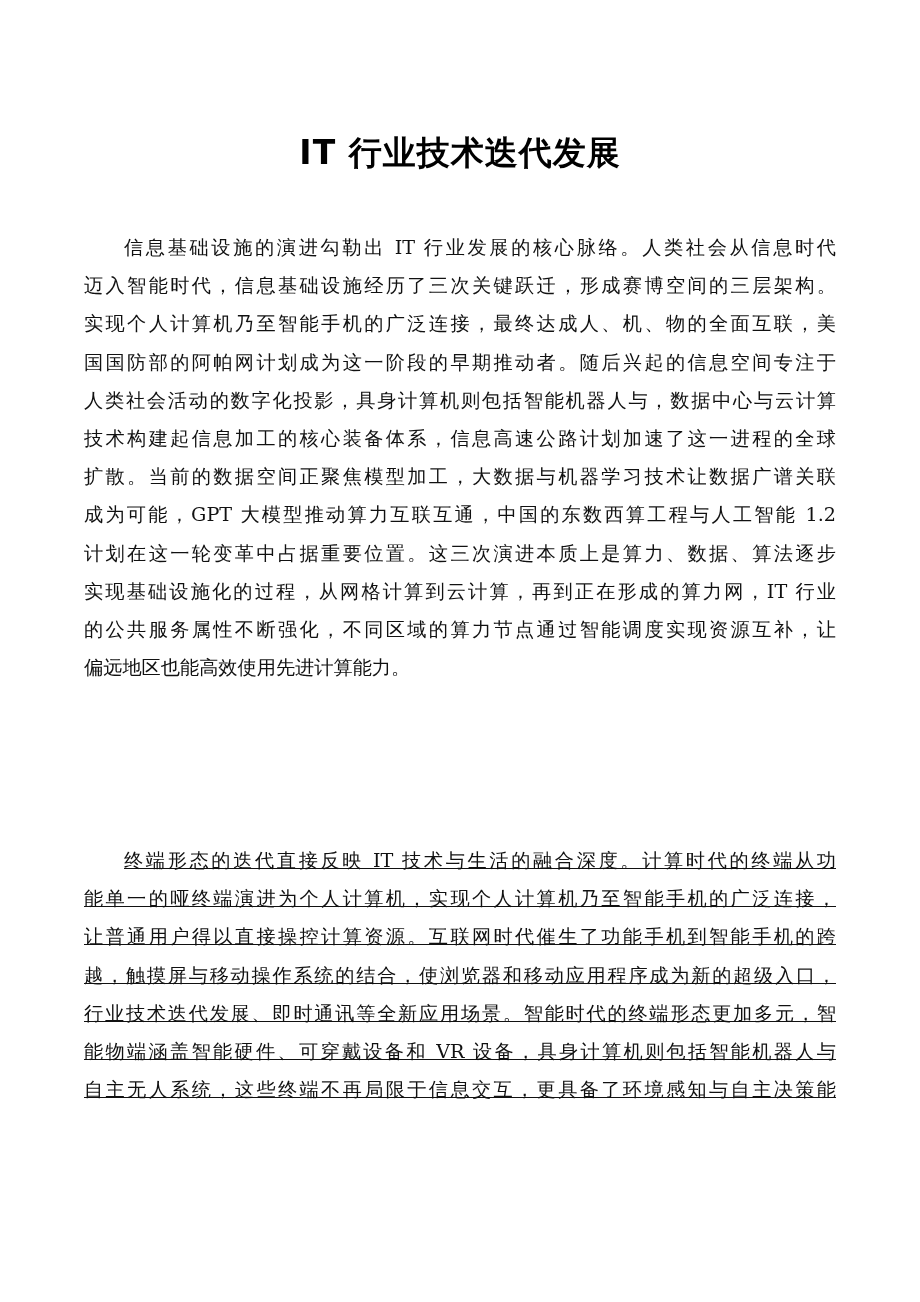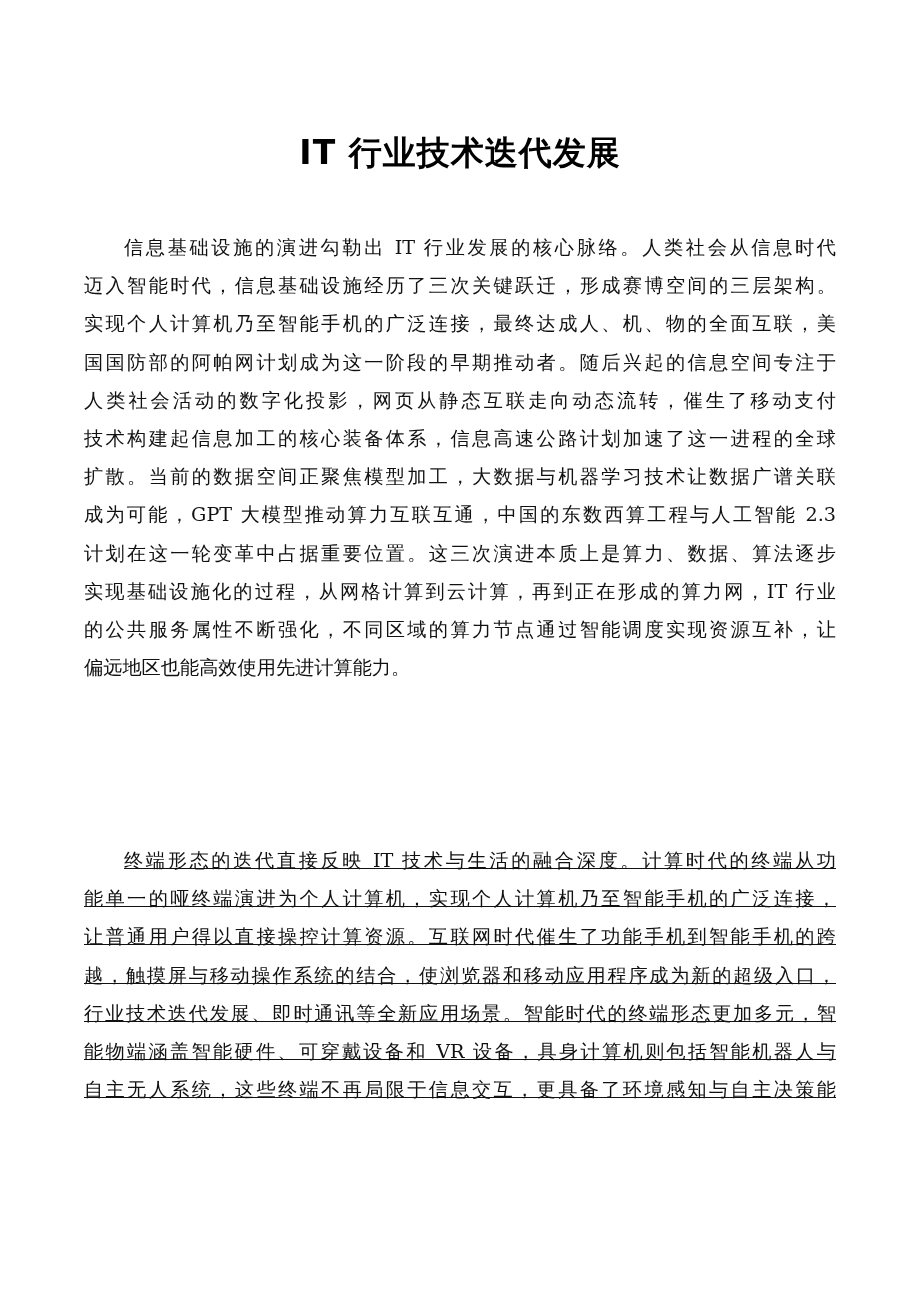--- a/index.html
+++ b/index.html
@@ -64,24 +64,24 @@
 <body>
 
 <div class="page">
   <div class="title">IT 行业技术迭代发展</div>
 
   <div class="para" id="p1">
     <span class="line first">信息基础设施的演进勾勒出 IT 行业发展的核心脉络。人类社会从信息时代</span>
     <span class="line">迈入智能时代，信息基础设施经历了三次关键跃迁，形成赛博空间的三层架构。</span>
     <span class="line">实现个人计算机乃至智能手机的广泛连接，最终达成人、机、物的全面互联，美</span>
     <span class="line">国国防部的阿帕网计划成为这一阶段的早期推动者。随后兴起的信息空间专注于</span>
-    <span class="line">人类社会活动的数字化投影，网页从静态互联走向动态流转，催生了移动支付</span>
+    <span class="line">人类社会活动的数字化投影，具身计算机则包括智能机器人与，数据中心与云计算</span>
     <span class="line">技术构建起信息加工的核心装备体系，信息高速公路计划加速了这一进程的全球</span>
     <span class="line">扩散。当前的数据空间正聚焦模型加工，大数据与机器学习技术让数据广谱关联</span>
-    <span class="line">成为可能，GPT 大模型推动算力互联互通，中国的东数西算工程与人工智能 2.3</span>
+    <span class="line">成为可能，GPT 大模型推动算力互联互通，中国的东数西算工程与人工智能 1.2</span>
     <span class="line">计划在这一轮变革中占据重要位置。这三次演进本质上是算力、数据、算法逐步</span>
     <span class="line">实现基础设施化的过程，从网格计算到云计算，再到正在形成的算力网，IT 行业</span>
     <span class="line">的公共服务属性不断强化，不同区域的算力节点通过智能调度实现资源互补，让</span>
     <span class="line last">偏远地区也能高效使用先进计算能力。</span>
   </div>
 
   <div class="para" id="p2">
     <span class="line first">终端形态的迭代直接反映 IT 技术与生活的融合深度。计算时代的终端从功</span>
     <span class="line">能单一的哑终端演进为个人计算机，实现个人计算机乃至智能手机的广泛连接，</span>
     <span class="line">让普通用户得以直接操控计算资源。互联网时代催生了功能手机到智能手机的跨</span>

